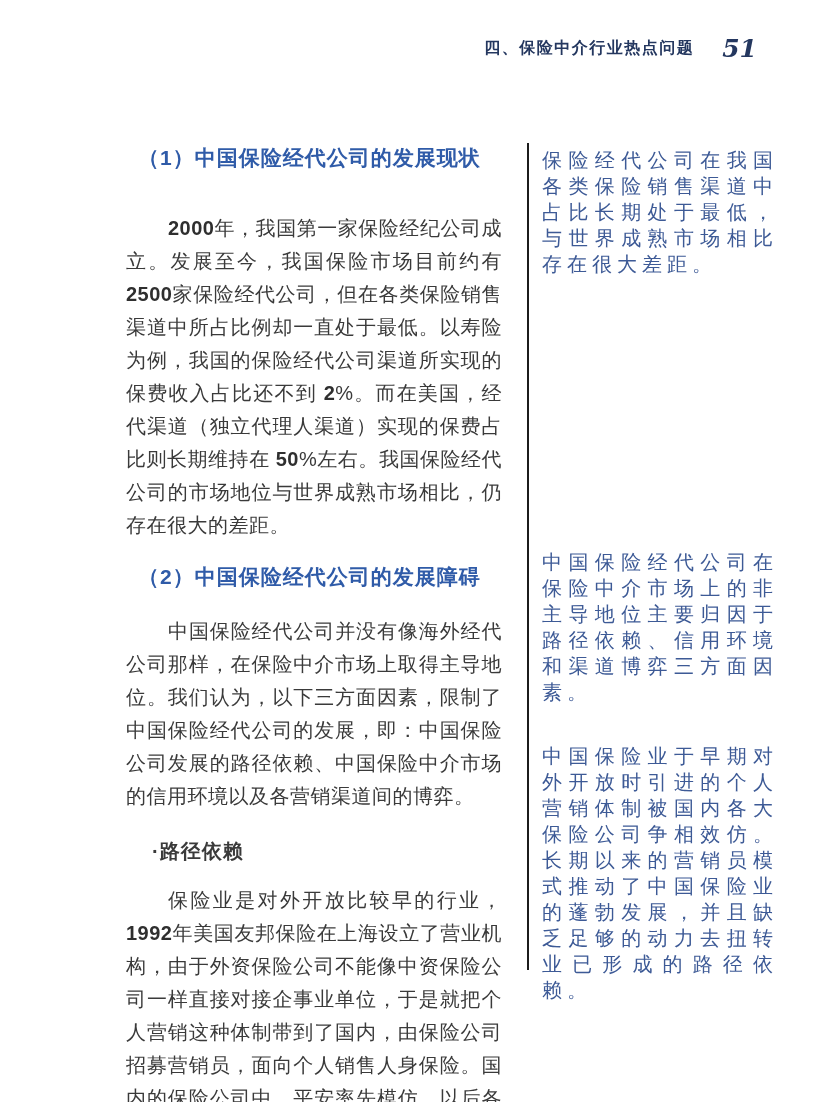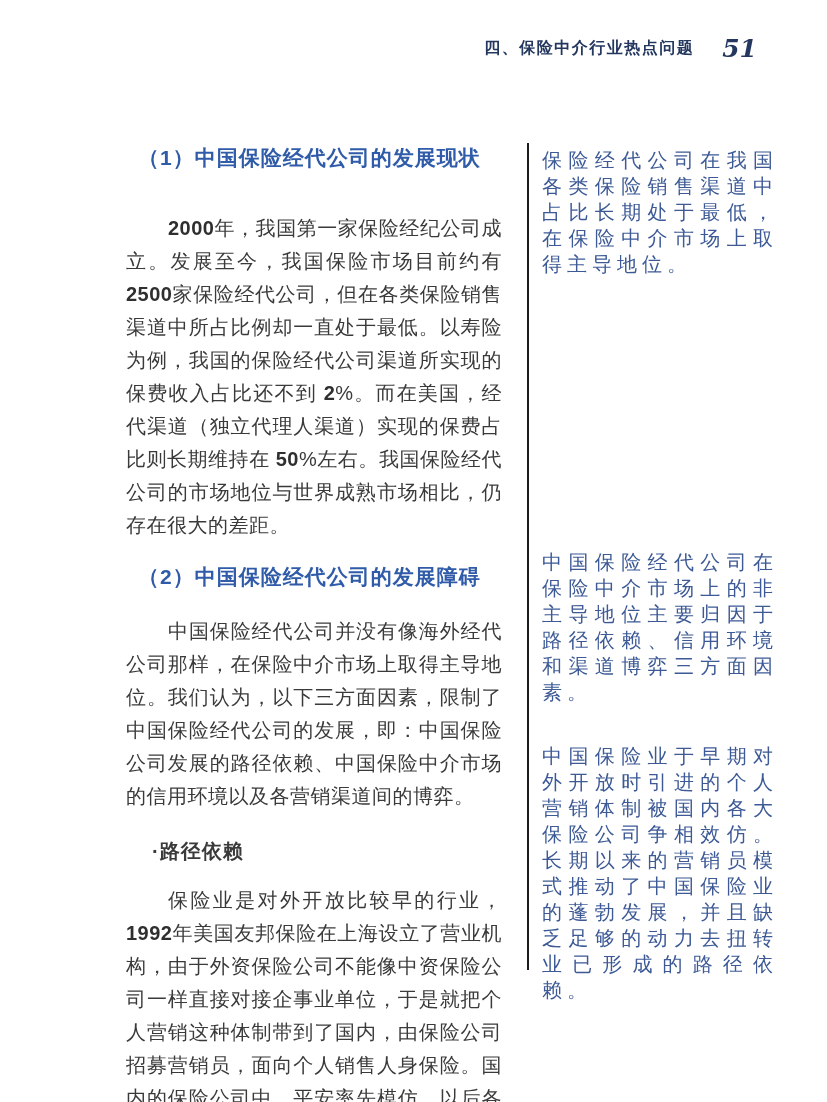--- a/index.html
+++ b/index.html
@@ -130,19 +130,19 @@
 
     <h2 class="section-heading second">（2）中国保险经代公司的发展障碍</h2>
 
     <p class="body-para second">中国保险经代公司并没有像海外经代公司那样，在保险中介市场上取得主导地位。我们认为，以下三方面因素，限制了中国保险经代公司的发展，即：中国保险公司发展的路径依赖、中国保险中介市场的信用环境以及各营销渠道间的博弈。</p>
 
     <p class="bullet-line">·路径依赖</p>
 
     <p class="body-para">保险业是对外开放比较早的行业， <b>1992</b>年美国友邦保险在上海设立了营业机构，由于外资保险公司不能像中资保险公司一样直接对接企事业单位，于是就把个人营销这种体制带到了国内，由保险公司招募营销员，面向个人销售人身保险。国内的保险公司中，平安率先模仿，以后各大保险公司纷纷采用。</p>
   </div>
 
-  <div class="sidebar-note note-1">保险经代公司在我国各类保险销售渠道中占比长期处于最低，在保险中介市场上取得主导地位。</div>
+  <div class="sidebar-note note-1">保险经代公司在我国各类保险销售渠道中占比长期处于最低，与世界成熟市场相比存在很大差距。</div>
 
   <div class="sidebar-note note-2">中国保险经代公司在保险中介市场上的非主导地位主要归因于路径依赖、信用环境和渠道博弈三方面因素。</div>
 
   <div class="sidebar-note note-3">中国保险业于早期对外开放时引进的个人营销体制被国内各大保险公司争相效仿。长期以来的营销员模式推动了中国保险业的蓬勃发展，并且缺乏足够的动力去扭转业已形成的路径依赖。</div>
 
 </div>
 
 </body></html>

